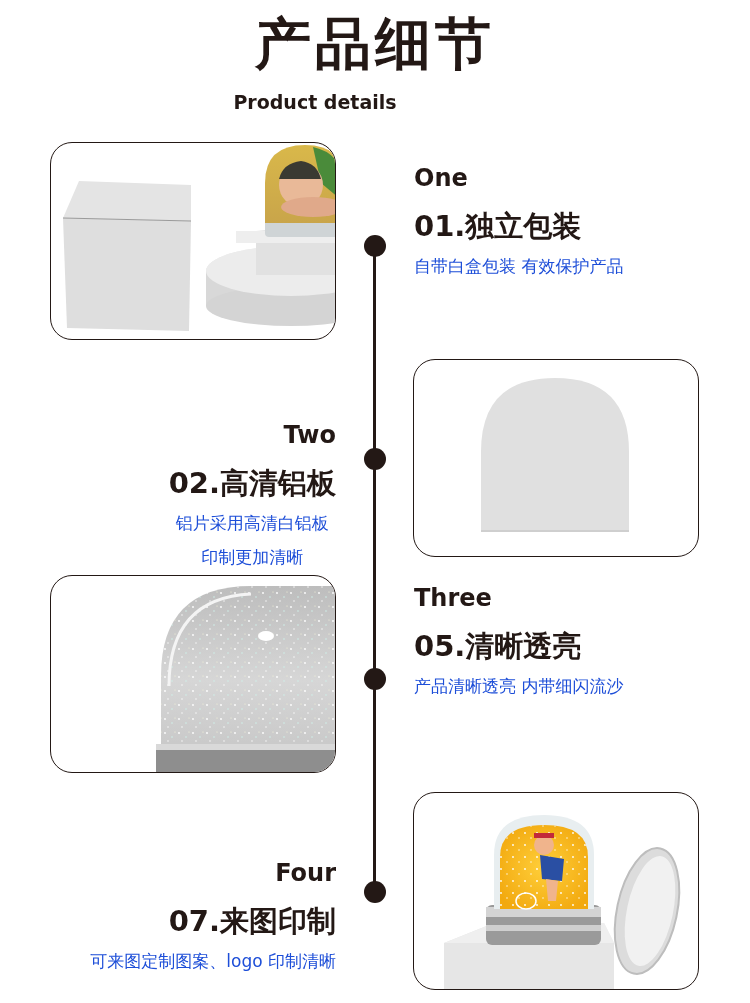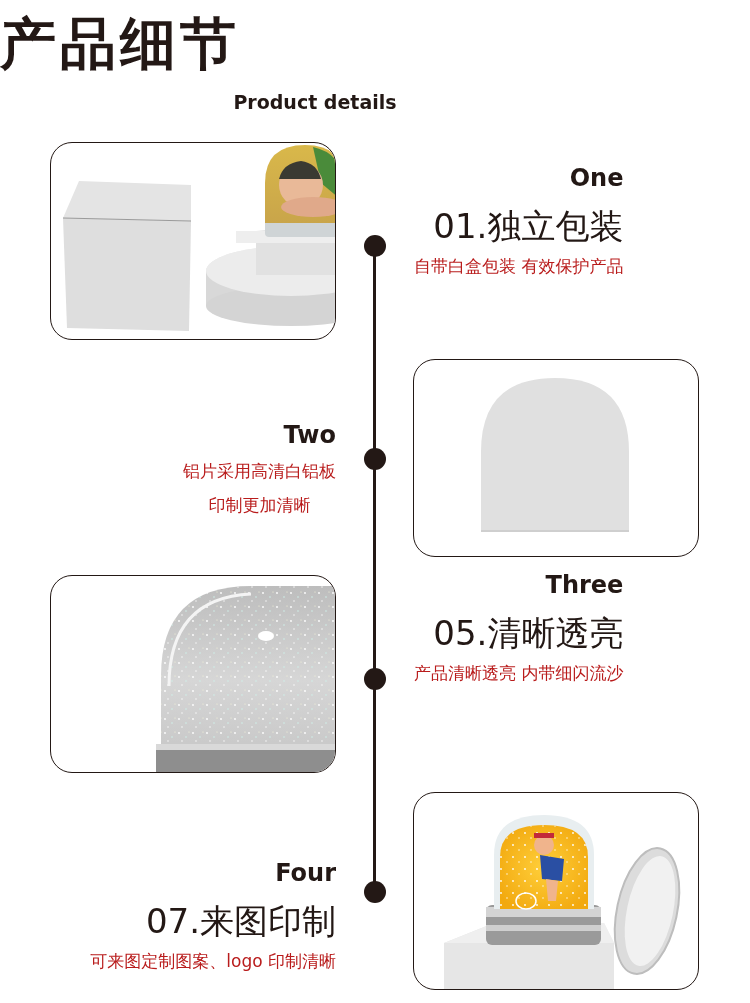--- a/index.html
+++ b/index.html
@@ -1,31 +1,31 @@
 <!DOCTYPE html>
 <html><head>
 <meta charset="utf-8">
 <style>
   html, body { margin: 0; padding: 0; background: #ffffff; }
   body { width: 750px; height: 1003px; position: relative; overflow: hidden;
          font-family: "DejaVu Sans", "Liberation Sans", sans-serif; color: #231815; }
-  .title { position: absolute; left: 0; top: 8px; width: 750px; 
+  .title { position: absolute; left: 0; top: 8px; width: 750px; text-align: center;
            font-size: 56px; font-weight: bold; letter-spacing: 4px; line-height: 72px; }
   .subtitle { position: absolute; left: 0; top: 89px; width: 630px; text-align: center;
               font-size: 19px; font-weight: bold; line-height: 26px; }
   .timeline { position: absolute; left: 373px; top: 246px; width: 3px; height: 646px; background: #231815; }
   .dot { position: absolute; width: 22px; height: 22px; border-radius: 50%; background: #231815; left: 364px; }
   .card { position: absolute; width: 286px; height: 198px; border: 1.5px solid #231815;
           border-radius: 22px; background: #fff; overflow: hidden; box-sizing: border-box; }
   .text-block { position: absolute; }
-  .text-block.right { left: 414px; text-align: right; }
+  .text-block.right { left: 414px; text-align: left; }
   .text-block.left { right: 414px; text-align: right; }
   .en { font-size: 24px; font-weight: bold; line-height: 30px; }
-  .heading { font-size: 34px; font-weight: normal; line-height: 38px; margin-top: 14px; }
-  .desc { font-size: 17px; line-height: 34px; margin-top: 4px; color: #b91c1c; }
+  .heading { font-size: 29px; font-weight: bold; line-height: 38px; margin-top: 14px; }
+  .desc { font-size: 17px; line-height: 34px; margin-top: 4px; color: #1d4ed8; }
   .left .desc { white-space: nowrap; text-align: center; }
 </style>
 </head>
 <body>
 
 <div class="title">产品细节</div>
 <div class="subtitle">Product details</div>
 
 <div class="timeline"></div>
 <div class="dot" style="top:235px"></div>
@@ -63,20 +63,21 @@
   </svg>
 </div>
 <div class="text-block right" style="top:163px;">
   <div class="en">One</div>
   <div class="heading">01.独立包装</div>
   <div class="desc">自带白盒包装 有效保护产品</div>
 </div>
 
 <div class="text-block left" style="top:380px;margin-top:40px;">
   <div class="en">Two</div>
+  <div class="heading">02.高清铝板</div>
   <div class="desc">铝片采用高清白铝板</div>
   <div class="desc" style="margin-top:0">印制更加清晰</div>
 </div>
 <div class="card" style="left:413px; top:359px;">
   <svg width="286" height="198" viewBox="0 0 286 198">
     <path d="M67,172 L67,92 Q67,18 141,18 Q215,18 215,92 L215,172 Z" fill="#e0e0e0"></path>
     <rect x="67" y="170" width="148" height="2" fill="#cfcfcf"></rect>
   </svg>
 </div>
 
@@ -96,21 +97,21 @@
       </pattern>
     </defs>
     <path d="M110,198 L110,100 Q110,10 200,10 L286,10 L286,198 Z" fill="url(#dome)"></path>
     <path d="M110,198 L110,100 Q110,10 200,10 L286,10 L286,198 Z" fill="url(#glitter)"></path>
     <path d="M118,110 Q118,22 200,18" stroke="#f4f4f4" stroke-width="3" fill="none"></path>
     <ellipse cx="215" cy="60" rx="8" ry="5" fill="#ffffff"></ellipse>
     <rect x="105" y="170" width="181" height="28" fill="#8e8e8e"></rect>
     <rect x="105" y="168" width="181" height="6" fill="#d9d9d9"></rect>
   </svg>
 </div>
-<div class="text-block right" style="top:570px;">
+<div class="text-block right" style="top:583px;">
   <div class="en">Three</div>
   <div class="heading">05.清晰透亮</div>
   <div class="desc">产品清晰透亮 内带细闪流沙</div>
 </div>
 
 <div class="text-block left" style="top:858px;">
   <div class="en">Four</div>
   <div class="heading">07.来图印制</div>
   <div class="desc">可来图定制图案、logo 印制清晰</div>
 </div>

